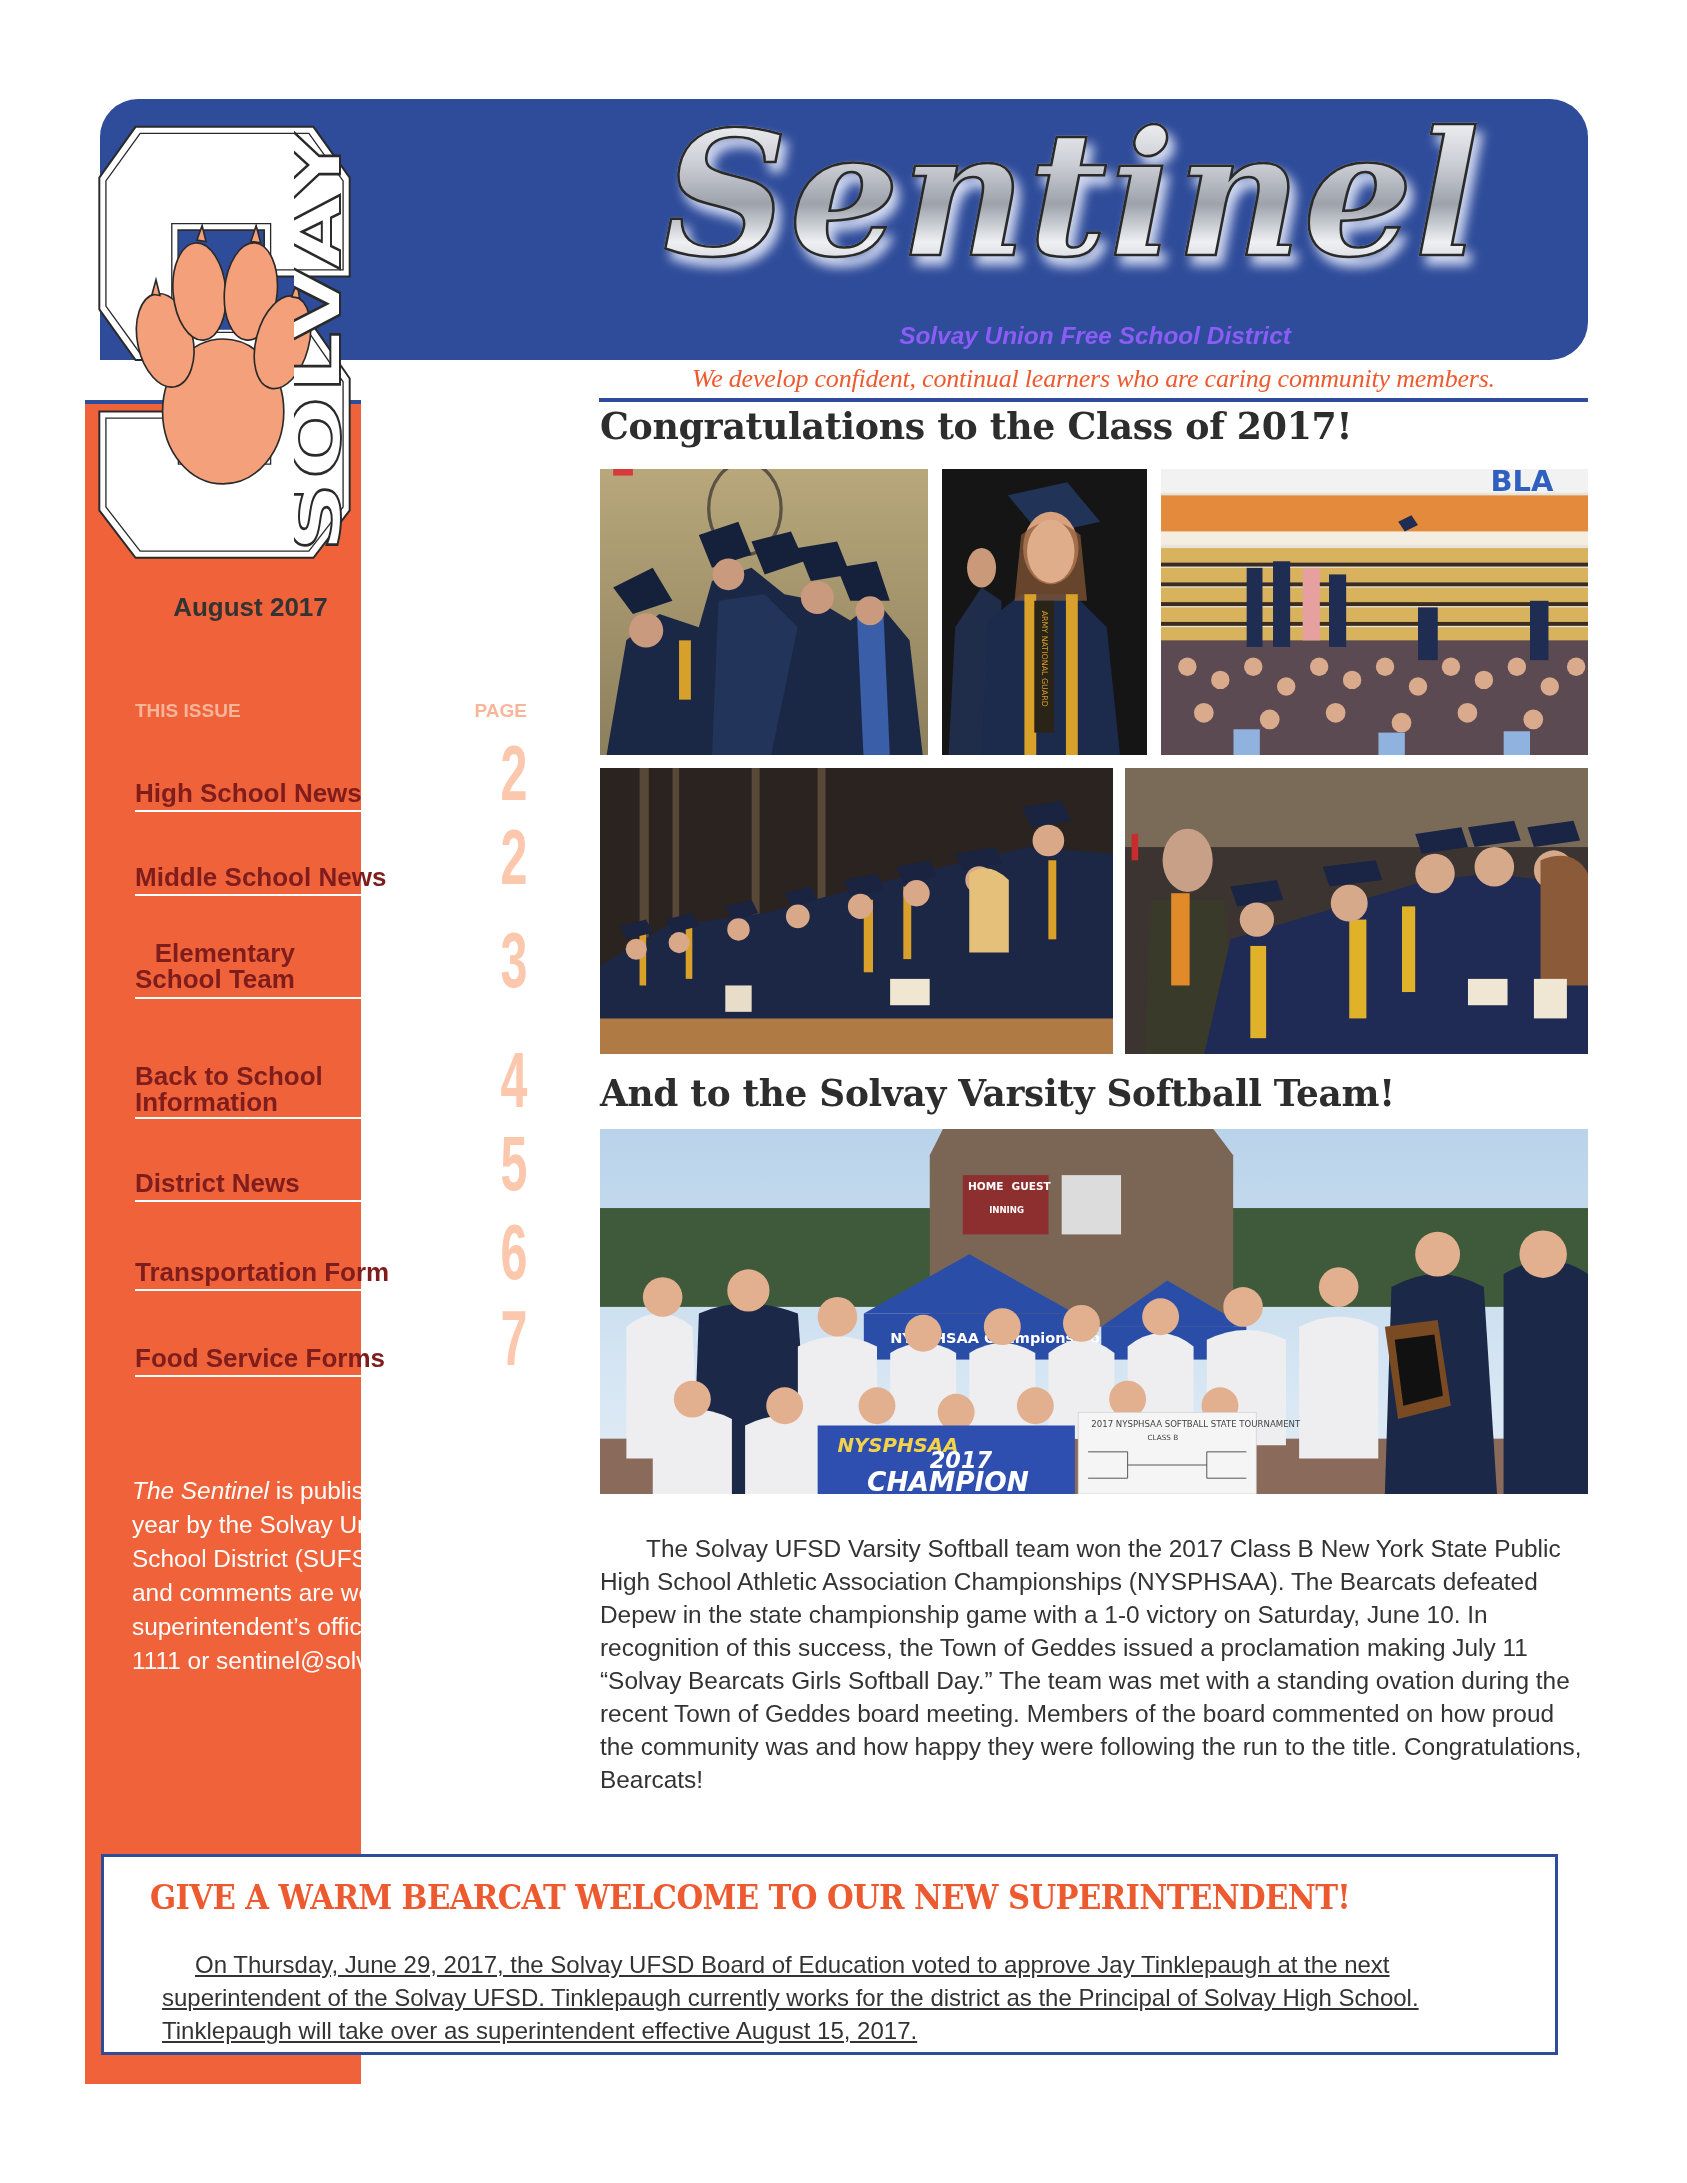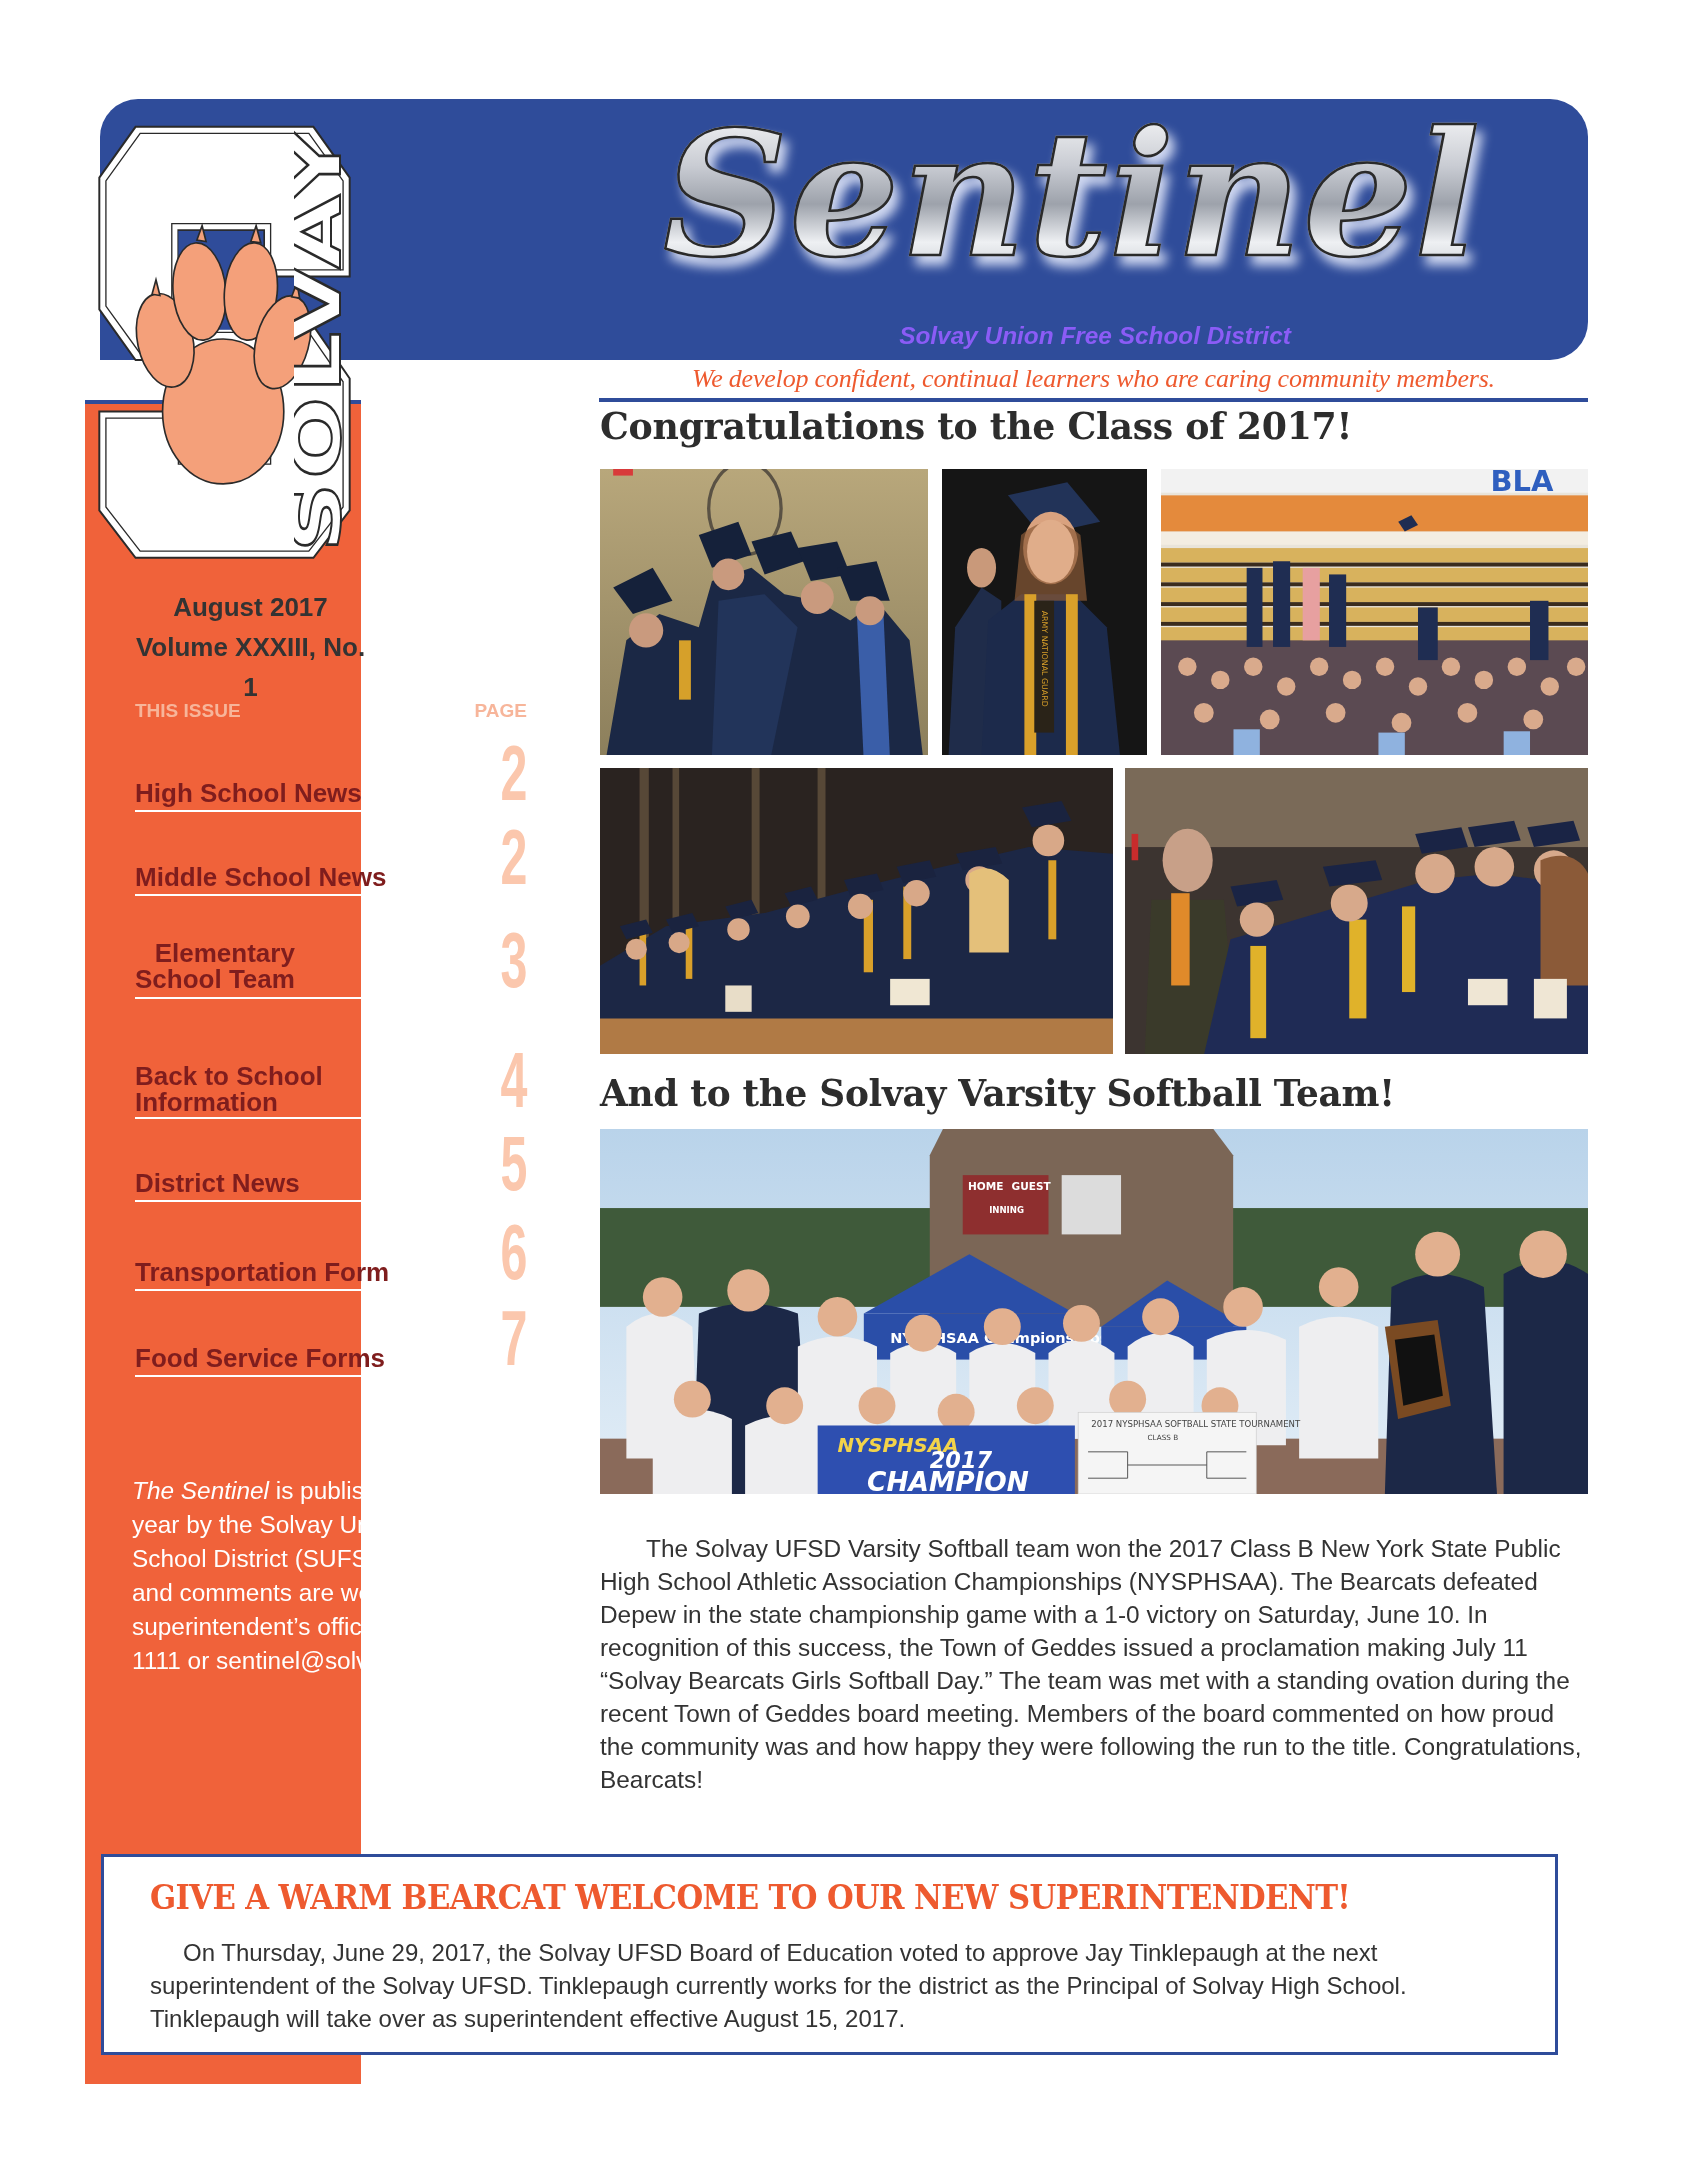--- a/index.html
+++ b/index.html
@@ -39,21 +39,21 @@
   .photo { overflow:hidden; }
   .photo svg { display:block; width:100%; height:100%; }
 
   .article { left:600px; top:1532px; width:989px; color:#333333; font-size:24.4px; line-height:33px; }
   .article p { margin:0; text-indent:46px; }
 
   
   .notice { left:101px; top:1854px; width:1451px; height:195px; border:3.3px solid #2f4c9a; background:#ffffff; }
   .notice-title { position:absolute; left:46px; top:21px; font-family:"DejaVu Serif", serif; font-weight:bold; font-size:33px; color:#ee5a2f; letter-spacing:-0.7px; white-space:nowrap; transform:scaleX(0.93); transform-origin:left; }
   .notice-body { position:absolute; left:46px; top:79px; width:1372px; color:#333333; font-size:24px; line-height:33px; }
-  .notice-body p { margin:0; text-indent:33px; }
+  .notice-body p { margin:12px; text-indent:33px;text-decoration:underline; }
 </style>
 </head>
 <body>
 
 <div class="abs header-band"></div>
 <div class="abs header-band-sq"></div>
 
 <div class="abs masthead-title">Sentinel</div>
 <div class="abs district-name">Solvay Union Free School District</div>
 
@@ -87,21 +87,20 @@
 </div>
 
 <div class="abs solvay-vertical">
   <svg viewBox="0 0 90 670" width="59" height="442">
     <text x="0" y="0" transform="translate(70,665) rotate(-90)" font-family="DejaVu Sans, sans-serif" font-weight="bold" font-size="104" fill="#ffffff" stroke="#2a2a2a" stroke-width="3" letter-spacing="4" textLength="650" lengthAdjust="spacingAndGlyphs">SOLVAY</text>
   </svg>
 </div>
 
 <div class="abs issue-date">
   <div>August 2017</div>
-  <div>Volume XXXIII, No. 1</div>
 </div>
 
 <div class="abs toc-head">
   <span>THIS ISSUE</span>
   <span>PAGE</span>
 </div>
 
 <div class="abs toc-item" style="top:745px;height:65px;">
   <span class="toc-label">High School News</span>
   <span class="toc-num">2</span>

